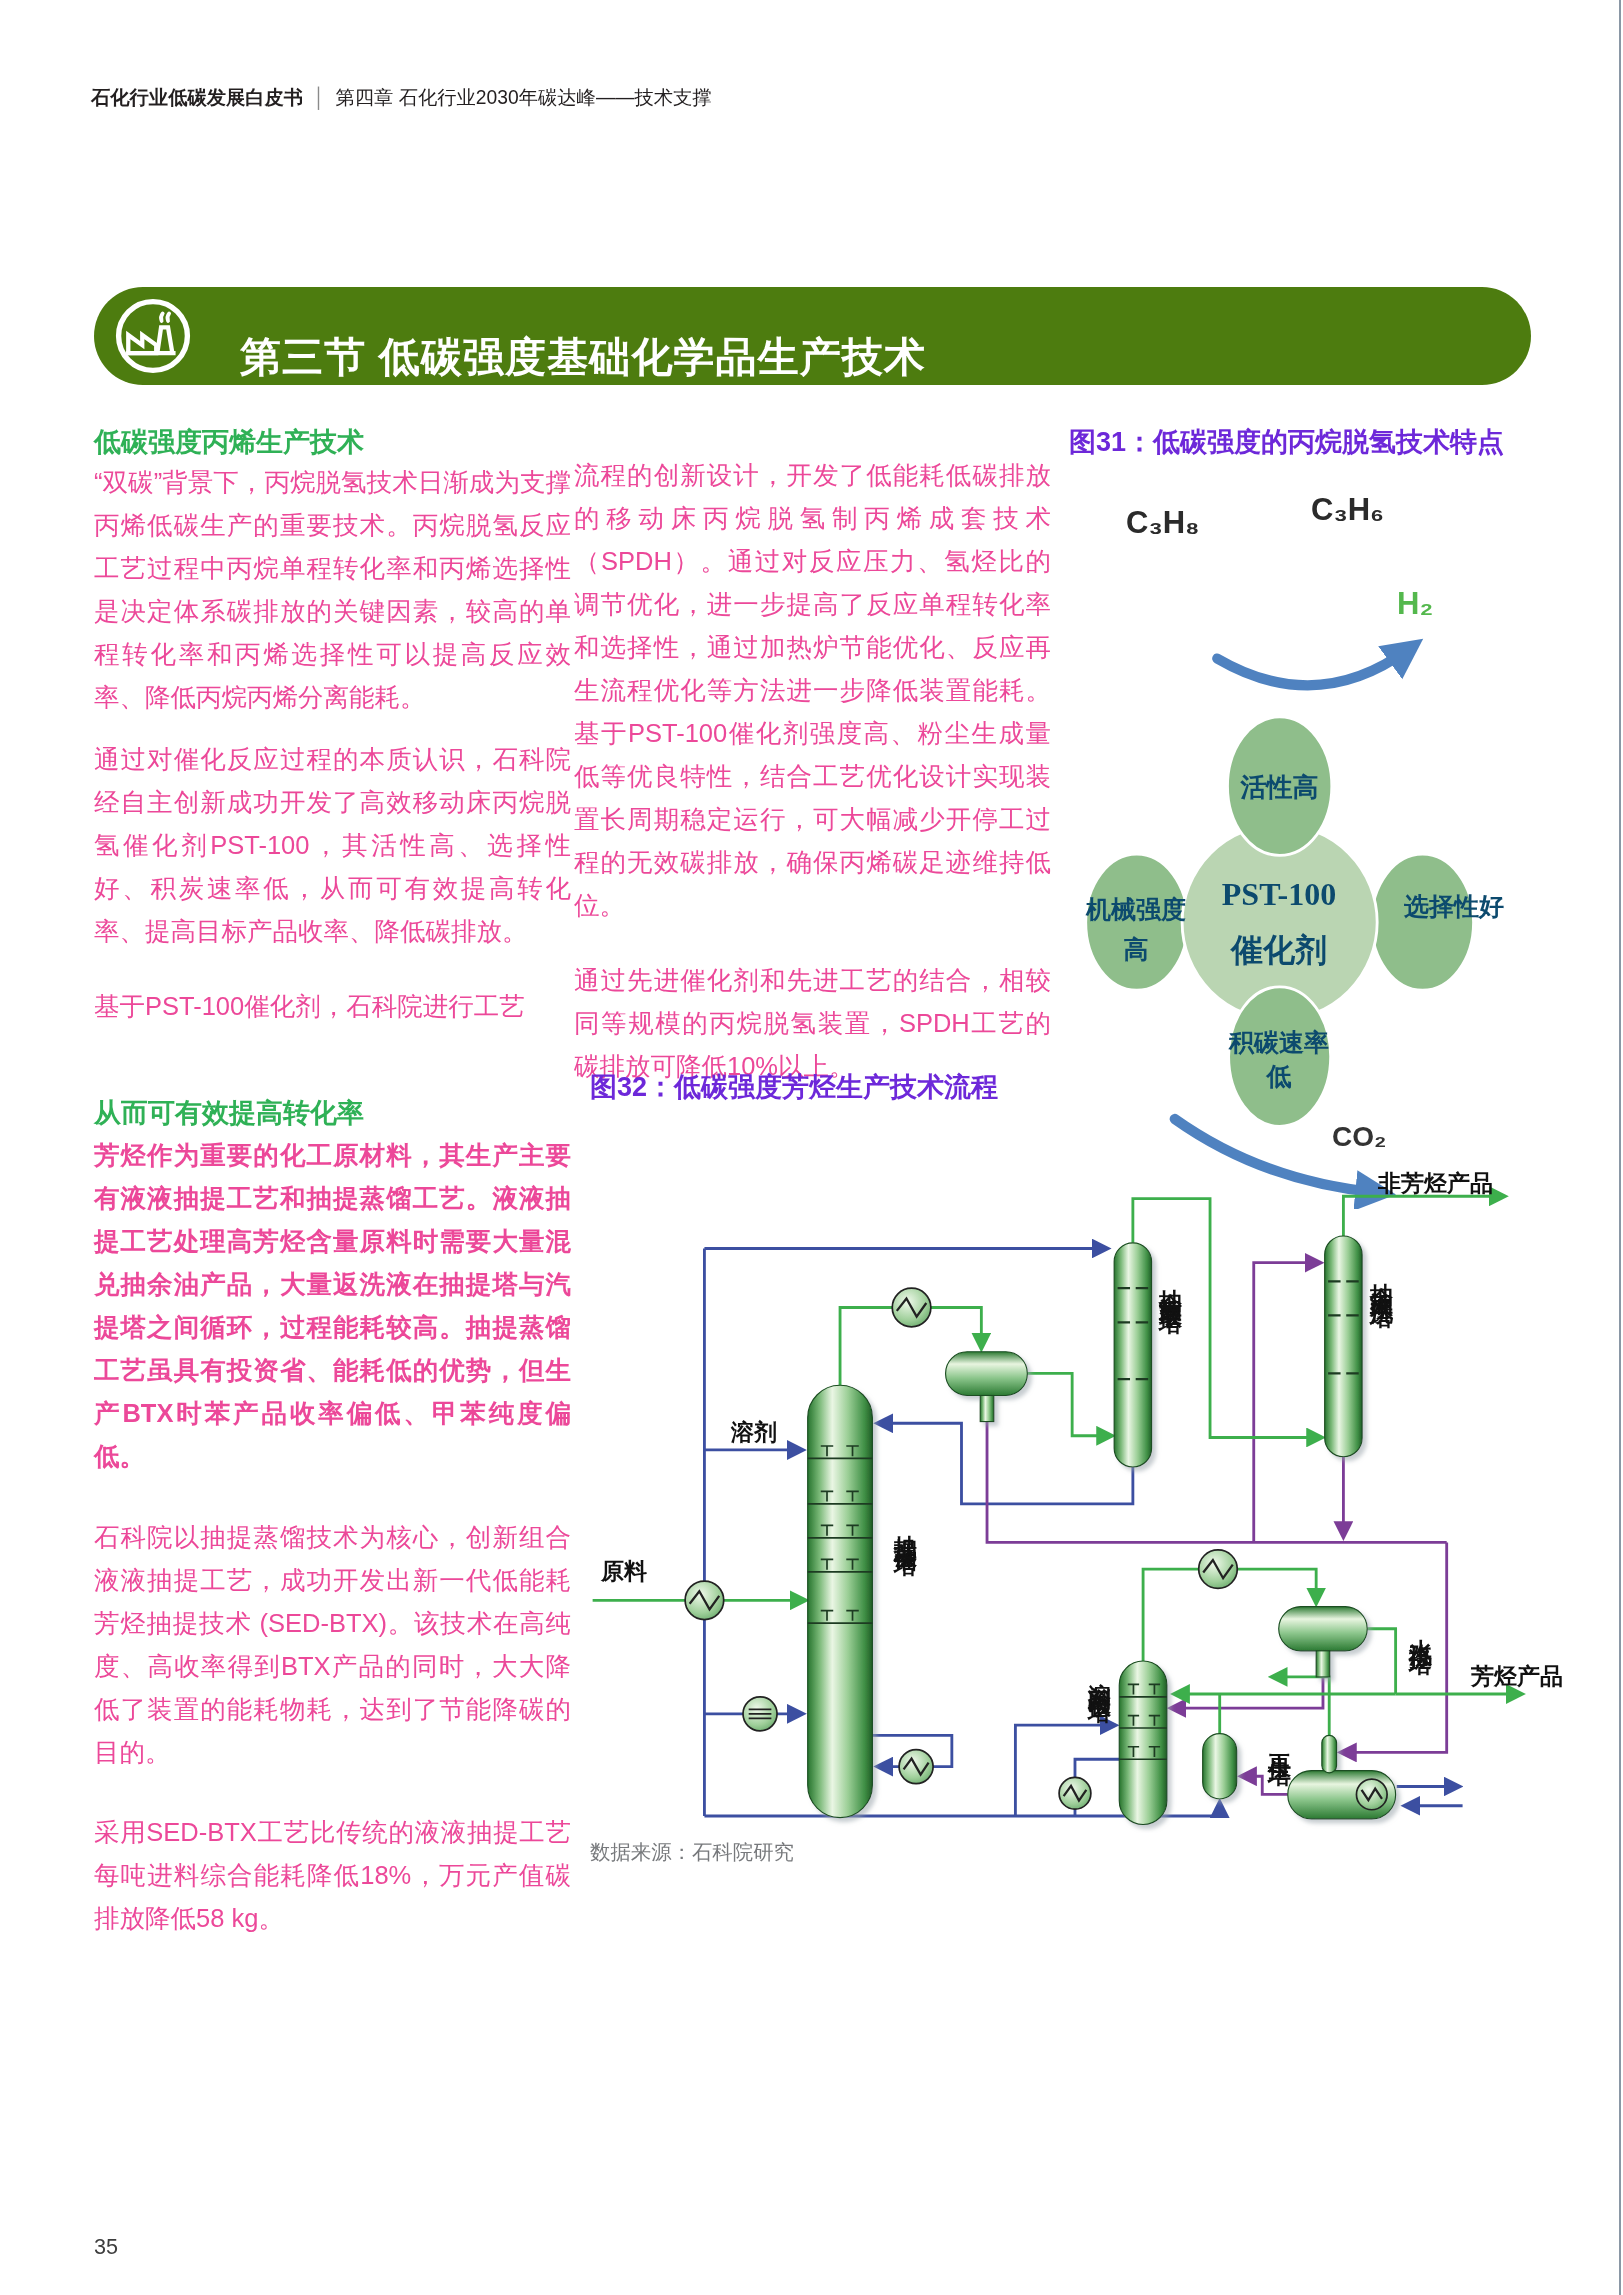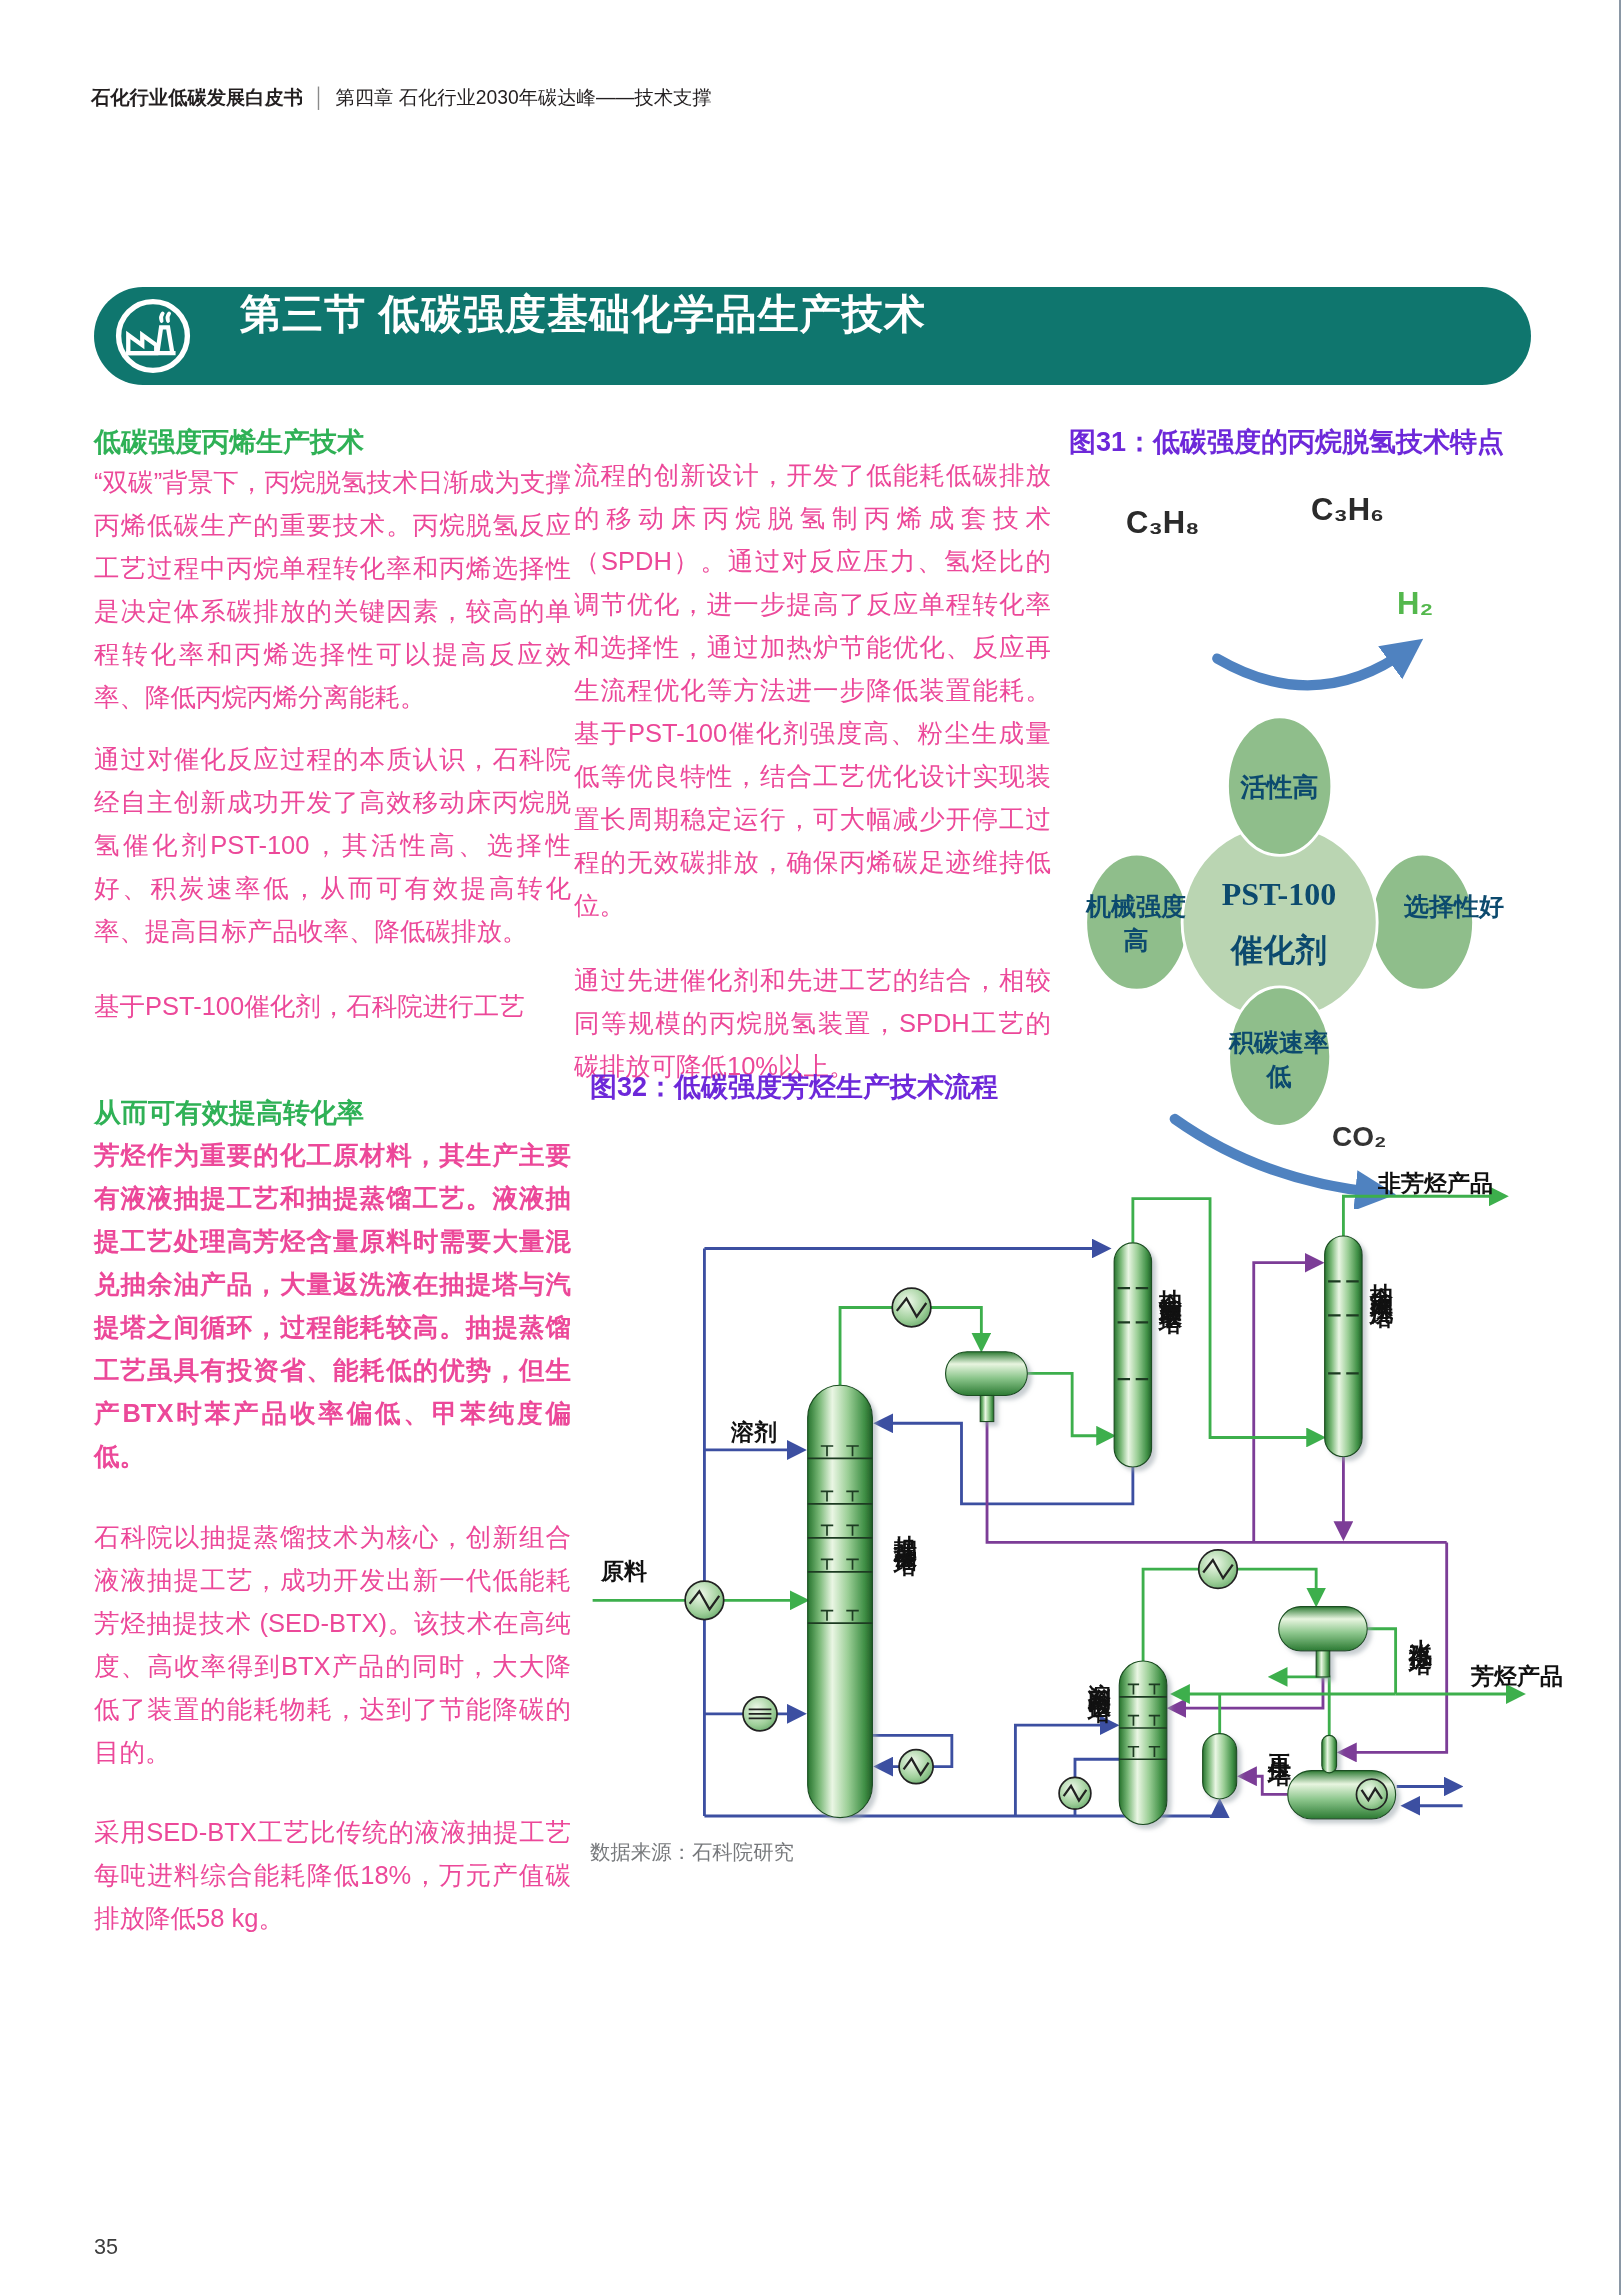--- a/index.html
+++ b/index.html
@@ -6,22 +6,22 @@
   body{
     position:relative;width:1623px;height:2295px;background:#ffffff;
     font-family:"Liberation Sans","DejaVu Sans",sans-serif;color:#3d3d3d;
     overflow:hidden;
   }
   .abs{position:absolute;}
   .pageheader{left:91px;top:84px;font-size:19.3px;color:#231f20;white-space:nowrap;}
   .pageheader .b{font-weight:700;}
   .pageheader .sep{color:#8a8a8a;padding:0 10.2px;font-weight:400;}
   .banner{
-    left:94px;top:287px;width:1437px;height:98px;background:#0f766e;
-    border-radius:49px;display:flex;align-items:flex-start;
+    left:94px;top:287px;width:1437px;height:98px;background:#4d7c0f;
+    border-radius:49px;display:flex;align-items:flex-end;
   }
   .banner-title{margin-left:146px;color:#ffffff;font-size:41px;font-weight:700;letter-spacing:1.1px;}
   .banner-icon{position:absolute;left:16px;top:5.7px;width:86px;height:86px;}
   .greenhead{font-size:27px;font-weight:700;color:#2fb156;white-space:nowrap;}
   .body-p{font-size:25.5px;line-height:43px;text-align:justify;color:#ec4899;margin:0;}
   .figtitle{font-size:27px;font-weight:700;color:#6d28d9;white-space:nowrap;}
   .flabel{position:absolute;font-size:23px;font-weight:700;color:#111;white-space:nowrap;}
   .vlabel{writing-mode:vertical-rl;text-orientation:upright;letter-spacing:4.5px;}
   .chem{position:absolute;font-size:31px;color:#2b2b2b;font-weight:600;white-space:nowrap;}
   .bubble-label{position:absolute;text-align:center;color:#0c4a6e;font-weight:600;font-family:Liberation Serif, serif;}
@@ -80,21 +80,21 @@
 </svg>
 
 <div class="chem" style="left:1126px;top:505px;">C₃H₈</div>
 <div class="chem" style="left:1311px;top:492px;">C₃H₆</div>
 <div class="chem" style="left:1397px;top:586px;color:#54b84d;">H₂</div>
 <div class="chem" style="left:1332px;top:1121px;font-size:28px;color:#333;">CO₂</div>
 
 <div class="bubble-label" style="left:1223px;top:770px;width:113px;font-size:26px;">活性高</div>
 <div class="bubble-label" style="left:1194px;top:876px;width:170px;font-size:32px;">PST-100</div>
 <div class="bubble-label" style="left:1194px;top:929px;width:170px;font-size:32px;">催化剂</div>
-<div class="bubble-label" style="left:1086px;top:890px;width:100px;font-size:25px;line-height:34px;">机械强度高</div>
+<div class="bubble-label" style="left:1086px;top:890px;width:100px;font-size:25px;line-height:40px;">机械强度高</div>
 <div class="bubble-label" style="left:1372px;top:890px;width:100px;font-size:25px;line-height:34px;margin-left:32px;">选择性好</div>
 <div class="bubble-label" style="left:1229px;top:1026px;width:100px;font-size:25px;line-height:34px;">积碳速率低</div>
 
 <div class="abs figtitle" style="left:590px;top:1069px;">图32：低碳强度芳烃生产技术流程</div>
 
 <svg class="abs" style="left:584px;top:1135px;" width="999" height="698" viewBox="0 0 1760 1230">
   <defs>
     <linearGradient id="colg" x1="0" y1="0" x2="1" y2="0">
       <stop offset="0" stop-color="#27742e"></stop>
         <stop offset="0.18" stop-color="#79b877"></stop>

